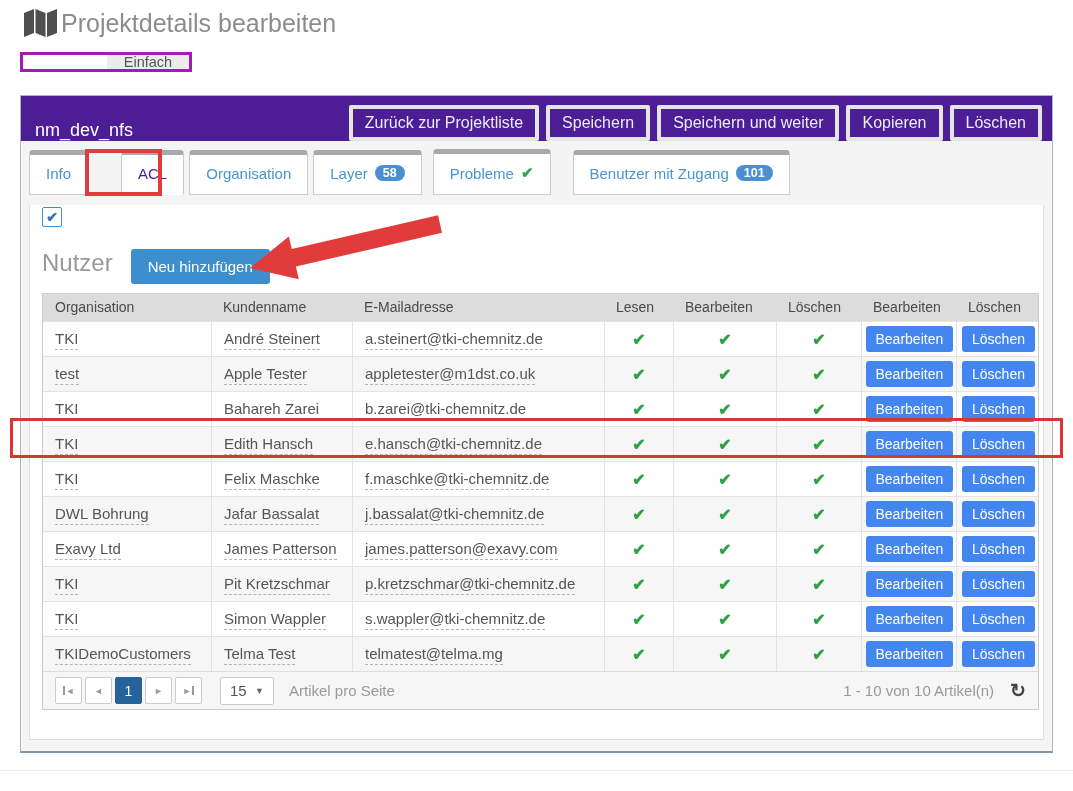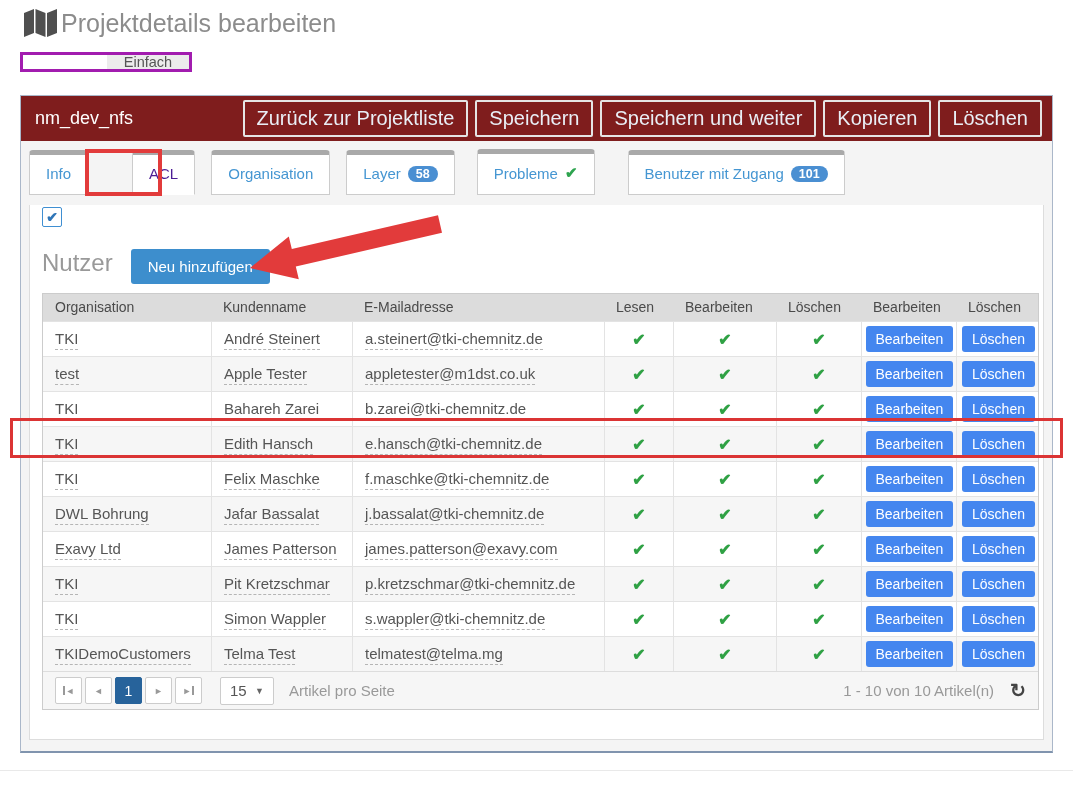--- a/index.html
+++ b/index.html
@@ -11,28 +11,28 @@
   .page-header h1 { font-size: 25px; font-weight: 400; color: #8c8c8c; }
 
   
   .mode-strip { position: absolute; top: 52px; left: 20px; display: flex; height: 20px; border: 3px solid #a21caf; }
   .mode-blank { width: 84px; background: #fff; }
   .mode-tab { width: 82px; background: #ececec; color: #555; font-size: 14.5px; display: flex; align-items: center; justify-content: center; }
 
   
   .panel { position: absolute; top: 95px; left: 20px; width: 1033px; height: 658px; background: #f4f4f4;
            border: 1px solid #aab7c9; border-bottom: 2px solid #8094ae; }
-  .panel-header { height: 45px; background: #7f1d1d; display: flex; align-items: center; justify-content: space-between; padding: 0 10px 0 14px; }
+  .panel-header { height: 45px; background: #4c1d95; display: flex; align-items: flex-end; justify-content: space-between; padding: 0 10px 0 14px; }
   .project-name { color: #fff; font-size: 18px; }
   .panel-actions { display: flex; gap: 7px; }
-  .hdr-btn { background: transparent; border: 2px solid #e5e5e5; border-radius: 2px; color: #e9eef5; font-size: 20px;
+  .hdr-btn { background: transparent; border: 4px solid #e5e5e5; border-radius: 2px; color: #e9eef5; font-size: 16px;
              font-family: "Liberation Sans", sans-serif; padding: 5px 12px; cursor: pointer; }
 
   
-  .tabstrip { display: flex; align-items: flex-end; gap: 16px; margin: 8px 8px 0 8px; }
+  .tabstrip { display: flex; align-items: center; gap: 5px; margin: 8px 8px 0 8px; }
   .tab { background: #fff; border: 1px solid #ccc; border-top: 5px solid #a9a9a9; border-radius: 4px 4px 0 0;
          padding: 10px 16px 12px; font-size: 15px; color: #4596d2; cursor: pointer; display: flex; align-items: center; gap: 7px; white-space: nowrap; }
   .tab.active { color: #4c1d95; border-bottom-color: #fff; margin-left: 28px; }
   .tab .badge { background: #4a8fd2; color: #fff; font-size: 12.5px; font-weight: bold; border-radius: 8px; padding: 1px 8px; }
   .tab .tab-check { color: #2ea44f; font-weight: bold; font-size: 15px; }
   .tab:nth-child(5) { margin-left: 6px; }
   .tab:nth-child(6) { margin-left: 17px; }
 
   
   .content { margin: 0 8px; background: #fff; border: 1px solid #ddd; border-top: none; height: 535px; }

